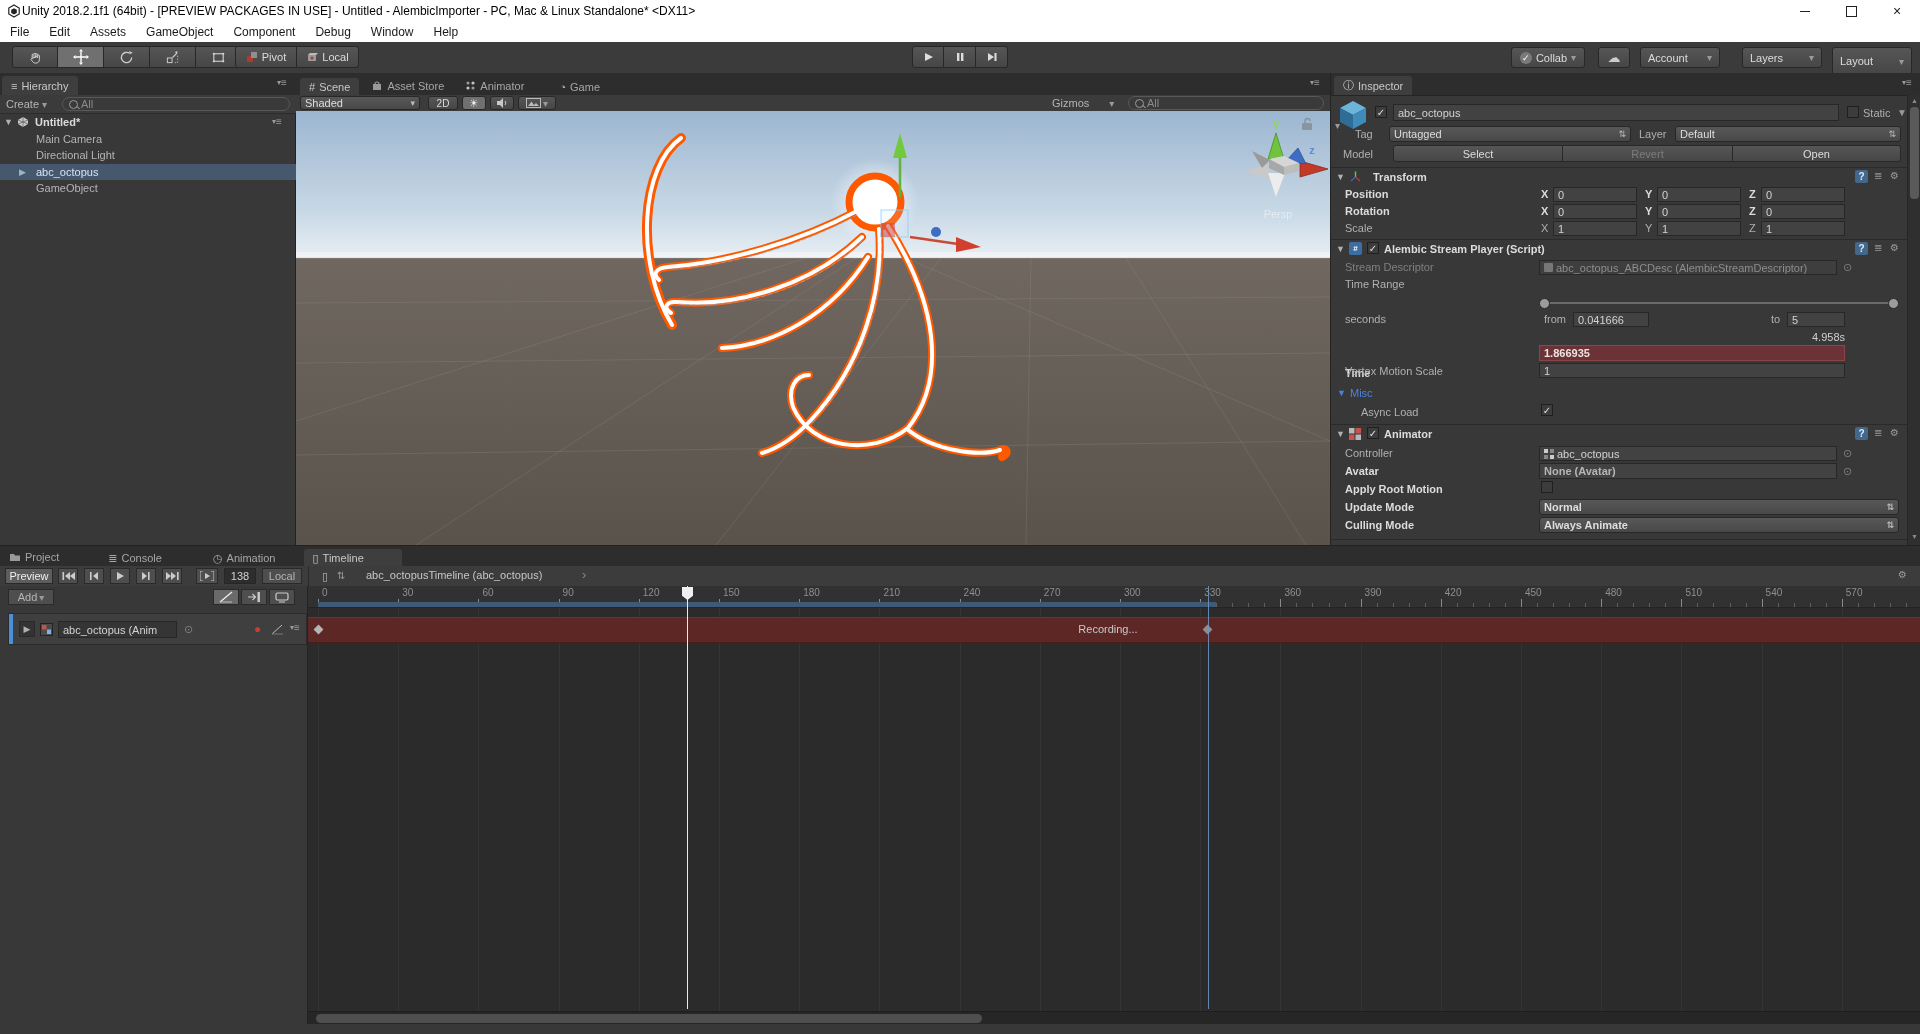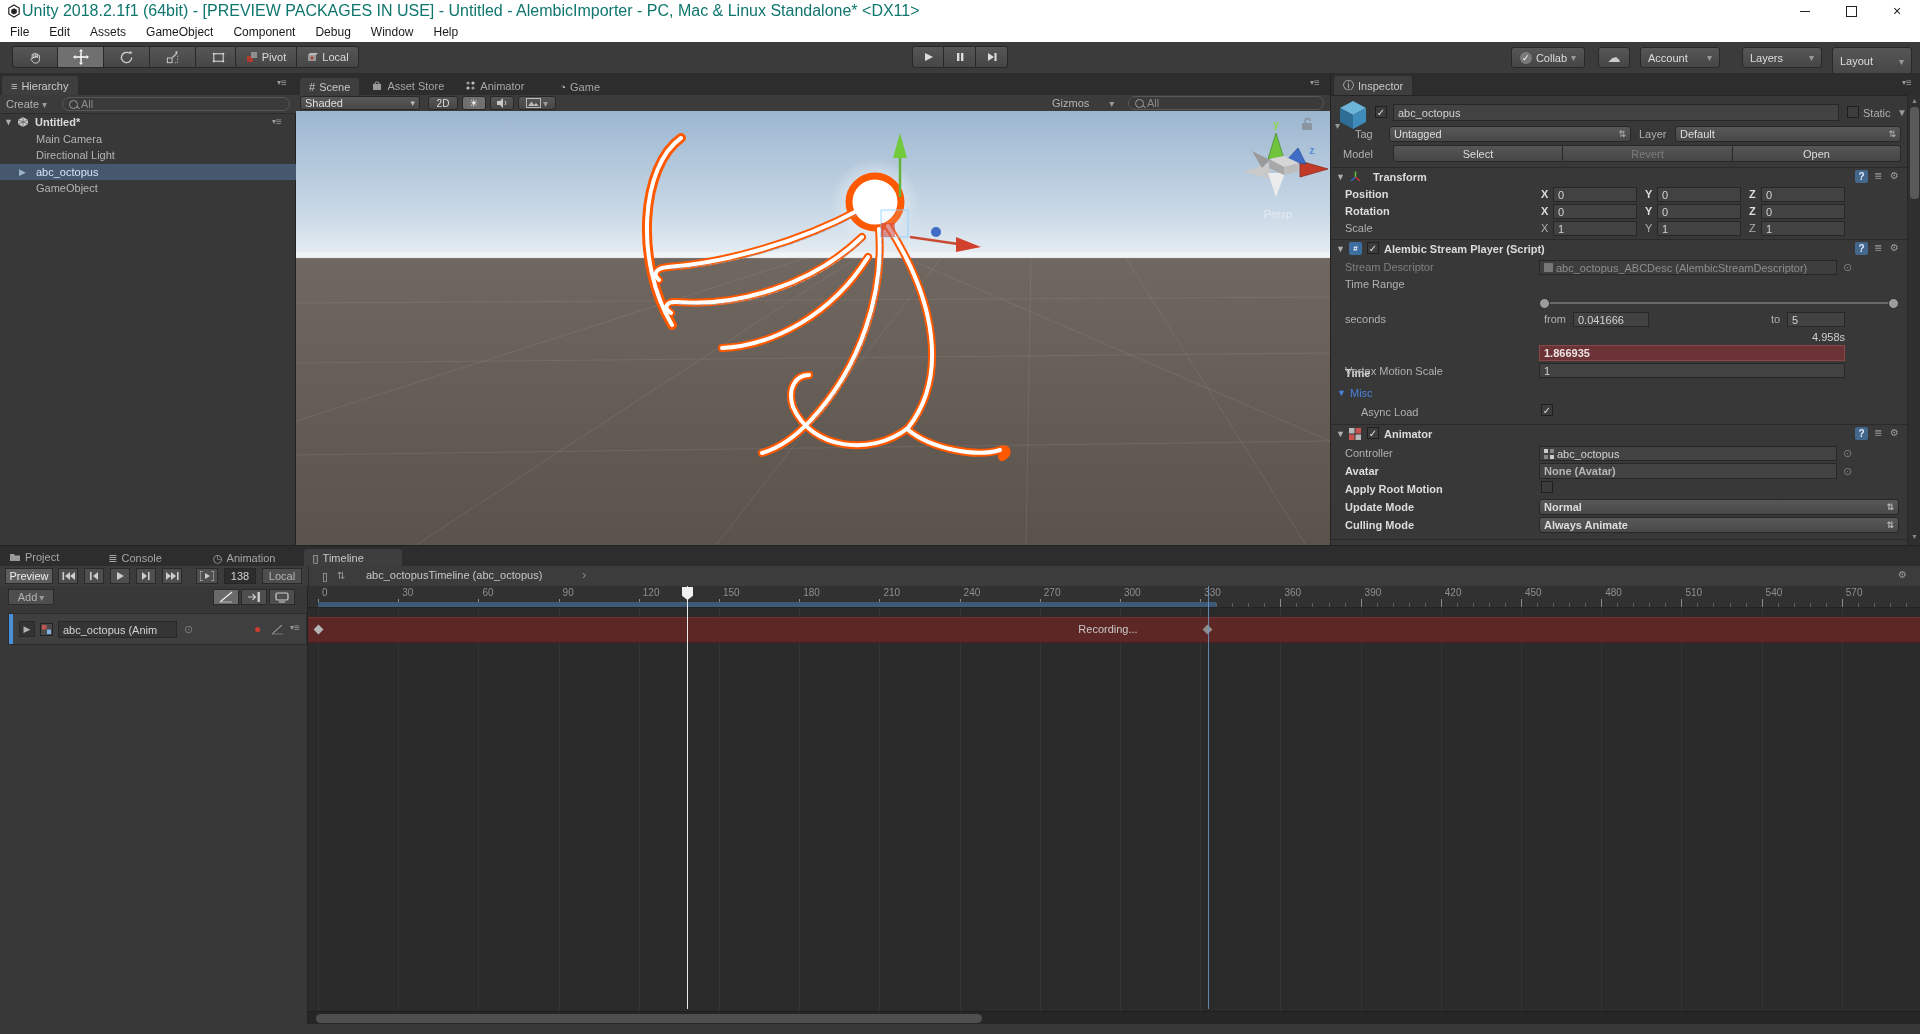--- a/index.html
+++ b/index.html
@@ -3,21 +3,21 @@
 <meta charset="utf-8">
 <style>
   html,body{margin:0;padding:0;background:#1a1a1a;}
   #app{position:relative;width:1920px;height:1034px;overflow:hidden;background:#383838;
        font-family:"Liberation Sans","DejaVu Sans",sans-serif;font-size:11px;color:#b4b4b4;
        -webkit-font-smoothing:antialiased;}
   .p{position:absolute;}
   .flex{display:flex;align-items:center;}
   
   .titlebar{left:0;top:0;width:1920px;height:22px;background:#ffffff;color:#111;display:flex;align-items:center;}
-  .titletext{margin-left:8px;font-size:16px;color:#0f766e;white-space:nowrap;}
+  .titletext{margin-left:8px;font-size:12px;color:#000000;white-space:nowrap;}
   .winbtn{width:44px;height:22px;display:flex;align-items:center;justify-content:center;color:#222;}
   .menubar{left:0;top:22px;width:1920px;height:20px;background:#ffffff;display:flex;align-items:center;}
   .menuitem{padding:0 10px;font-size:12px;color:#1a1a1a;}
   
   .toolbar{left:0;top:42px;width:1920px;height:31px;background:#3b3b3b;border-bottom:1px solid #a16207;}
   .btn{background:linear-gradient(#565656,#464646);border:1px solid #282828;color:#ddd;
        display:inline-flex;align-items:center;justify-content:center;gap:4px;border-radius:3px;box-sizing:border-box;}
   .btn.on{background:#707070;}
   .grp{display:flex;}
   .grp .btn{border-radius:0;border-left-width:0;}

